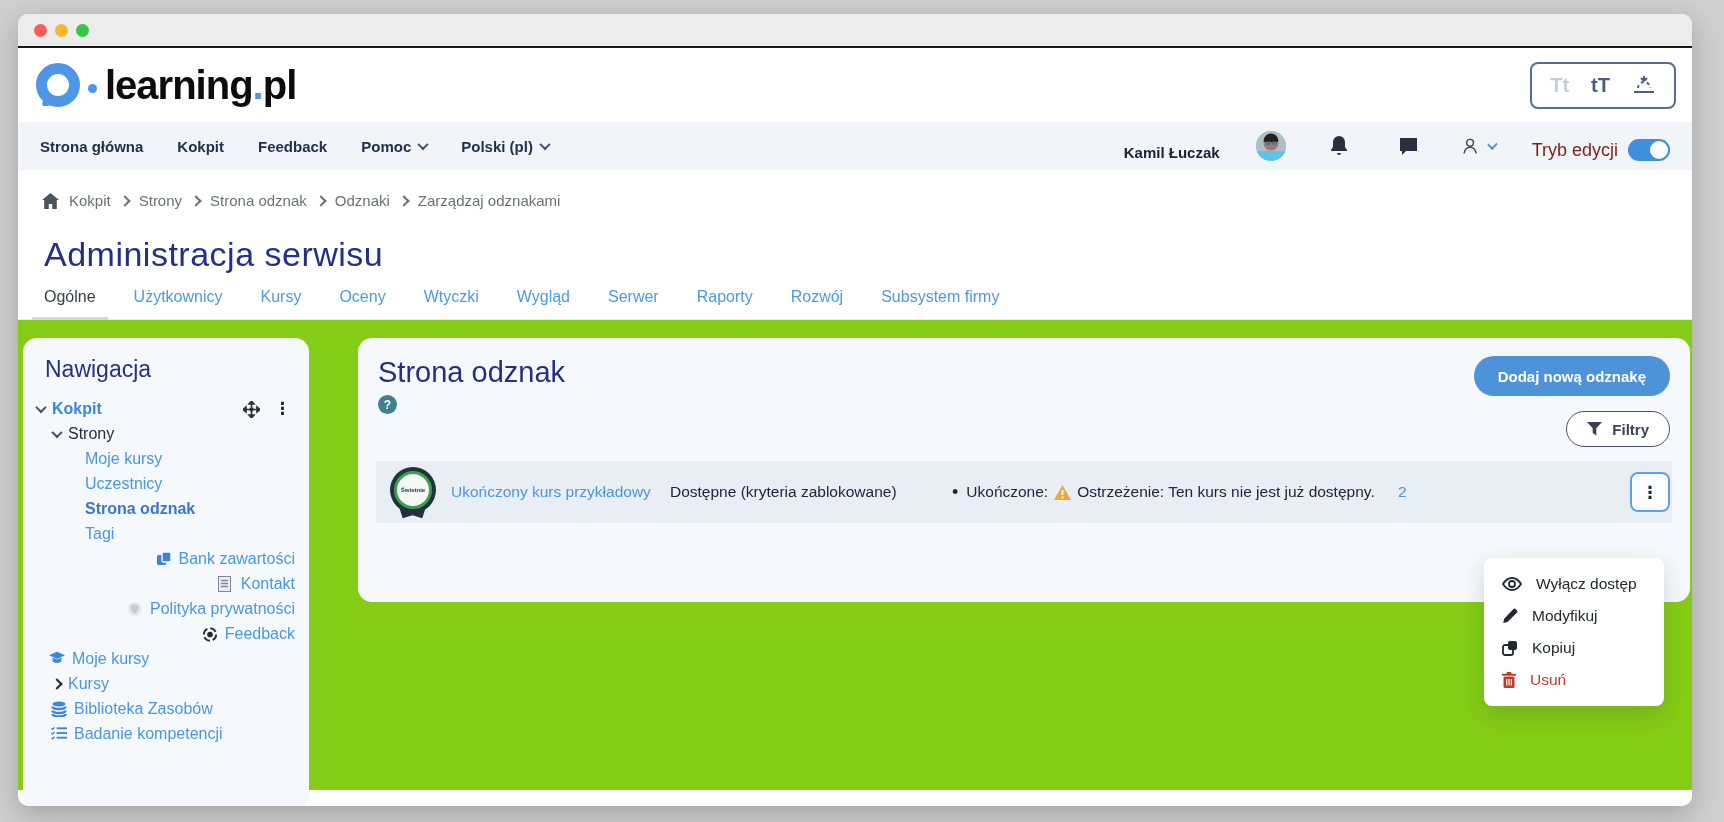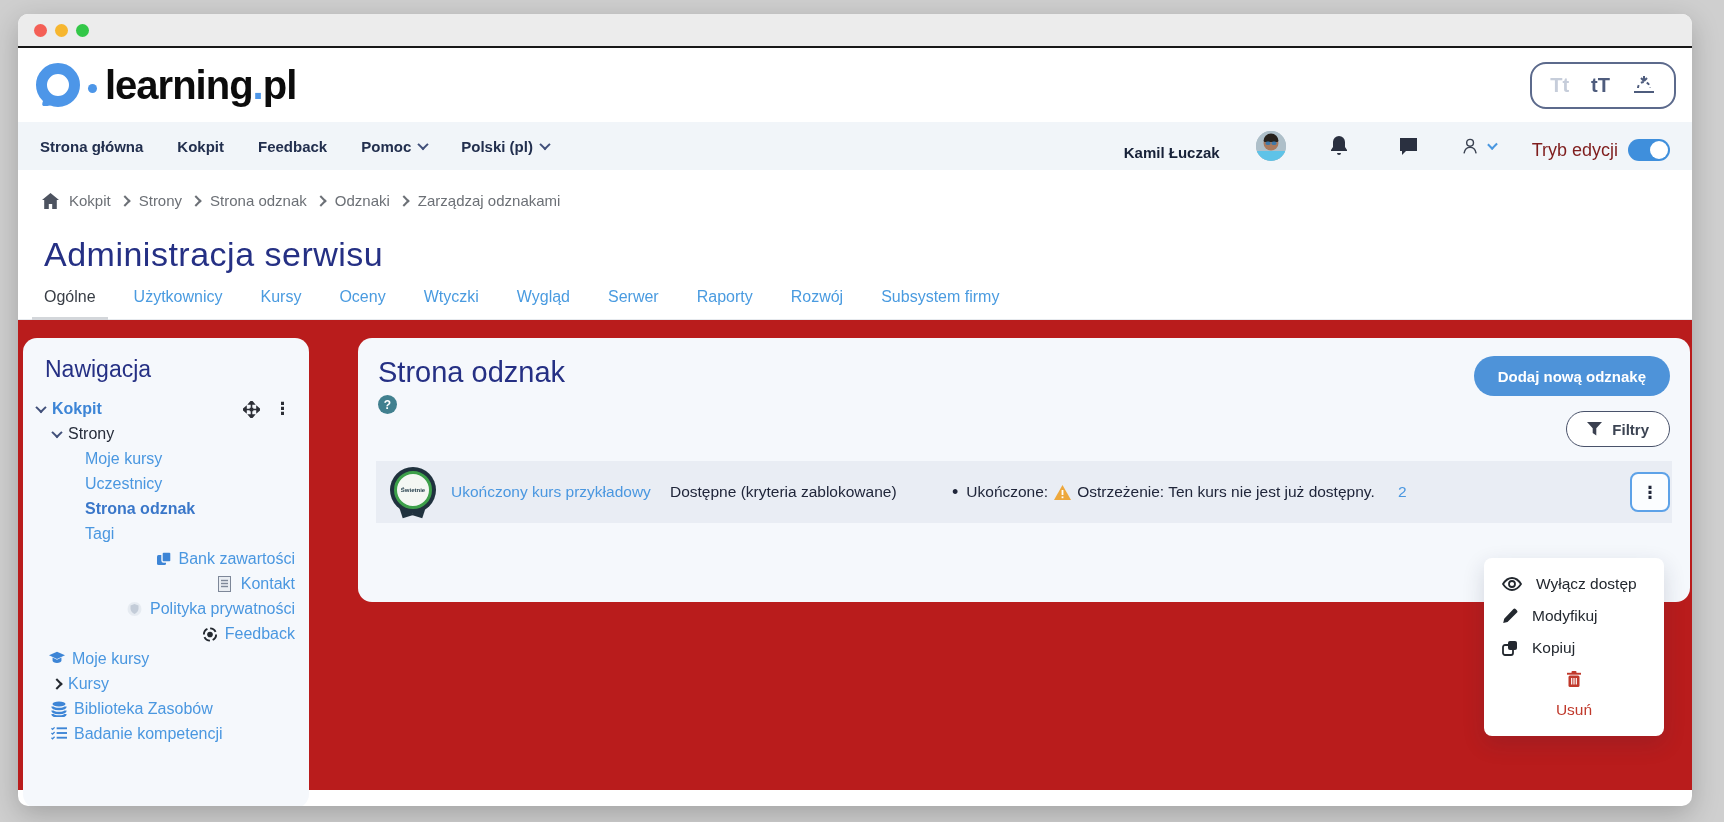--- a/index.html
+++ b/index.html
@@ -23,21 +23,21 @@
   .blackline{height:2px;background:#181818;}
   
   .sitehead{height:74px;display:flex;align-items:center;justify-content:space-between;padding:0 16px 0 18px;background:#fff;}
   .logo{display:flex;align-items:center;gap:6px;cursor:pointer;}
   .logo-glyph{position:relative;width:44px;height:44px;}
   .logo-glyph .donut{position:absolute;left:0;top:0;width:22px;height:22px;border:11px solid #4d96e8;border-radius:50%;}
   .logo-glyph .tail{position:absolute;left:7px;top:33px;width:16px;height:10px;background:#4d96e8;border-radius:0 0 12px 4px;transform:skewX(-18deg);}
   .logo-dot{width:9px;height:9px;border-radius:50%;background:#4d96e8;margin:6px 2px 0 2px;}
   .logo-text{font-size:40px;font-weight:800;color:#0c0c0c;letter-spacing:-1px;}
   .logo-text .bluedot{color:#4d96e8;}
-  .a11ybox{display:flex;align-items:center;gap:22px;border:2px solid #5c6a8c;border-radius:16px;padding:10px 18px;background:#fff;}
+  .a11ybox{display:flex;align-items:center;gap:22px;border:2px solid #5c6a8c;border-radius:8px;padding:10px 18px;background:#fff;}
   .a11y-tt{font-weight:700;font-size:20px;color:#c6cdda;}
   .a11y-tT{font-weight:700;font-size:20px;color:#4e5c7d;}
   
   .topnav{height:48px;background:#f1f5f9;display:flex;align-items:center;justify-content:space-between;padding:0 22px;}
   .topnav-left{display:flex;align-items:center;gap:34px;}
   .topnav a.nitem{display:flex;align-items:center;gap:8px;color:#222f4e;font-weight:700;font-size:15px;text-decoration:none;cursor:pointer;}
   .chv{display:inline-block;width:6px;height:6px;border-right:2px solid #41507a;border-bottom:2px solid #41507a;}
   .chv--down{transform:rotate(45deg) translate(-1px,-1px);}
   .chv--right{transform:rotate(-45deg);}
   .topnav-right{display:flex;align-items:flex-end;gap:36px;}
@@ -53,21 +53,21 @@
   .crumbs .bchv{width:6px;height:6px;border-right:2px solid #6c7076;border-bottom:2px solid #6c7076;transform:rotate(-45deg);display:inline-block;}
   .crumbs a{color:#6c7076;text-decoration:none;cursor:pointer;}
   .crumbs .home{display:flex;align-items:center;}
   
   .pagetitle{margin:26px 0 0 26px;font-size:34px;font-weight:500;color:#253084;letter-spacing:.5px;}
   .tabbar{margin-top:14px;padding-left:26px;display:flex;gap:38px;border-bottom:1px solid #e7eaee;}
   .tab{position:relative;font-size:16px;color:#4a9be0;padding-bottom:13px;cursor:pointer;text-decoration:none;}
   .tab--active{color:#383d45;}
   .tab--active::after{content:"";position:absolute;left:-12px;right:-12px;bottom:-2px;height:4px;background:#d3d6da;}
   
-  .content{position:relative;height:470px;background:#b91c1c;}
+  .content{position:relative;height:470px;background:#84cc16;}
   .card{position:absolute;background:#f5f8fc;border-radius:14px;}
   .navcard{left:5px;top:18px;width:286px;height:470px;padding:16px 14px;box-sizing:border-box;}
   .navcard h3{margin:2px 0 14px 8px;font-size:23px;font-weight:500;color:#253084;}
   .tree{font-size:16px;}
   .trow{display:flex;align-items:center;gap:7px;min-height:24px;margin-bottom:1px;}
   .trow a{text-decoration:none;cursor:pointer;}
   .lnk{color:#4a97e0;}
   .lnk--bold{font-weight:700;color:#3d85d6;}
   .lnk--current{font-weight:700;color:#3a77c9;}
   .dark{color:#272d3b;}
@@ -102,21 +102,21 @@
   .badge .btxt{font-size:6px;color:#27404d;font-weight:700;}
   .rowlink{color:#4a97e0;text-decoration:none;cursor:pointer;}
   .statustxt{color:#20263a;}
   .criteria{display:flex;align-items:center;gap:6px;color:#20263a;}
   .criteria .bullet{font-size:18px;line-height:10px;margin-right:2px;}
   .benef-val{color:#4a97e0;text-decoration:none;cursor:pointer;}
   .kebab-btn{width:36px;height:36px;border:2px solid #5da2e8;border-radius:8px;background:#fbfdff;color:#20263a;font-size:17px;font-weight:700;display:flex;align-items:center;justify-content:center;cursor:pointer;justify-self:end;margin-right:2px;}
   
   .ctxmenu{position:absolute;left:1466px;top:238px;width:180px;background:#fff;border-radius:8px;box-shadow:0 8px 22px rgba(30,40,70,.16);padding:10px 0;z-index:5;}
   .ctxitem{display:flex;align-items:center;gap:14px;padding:7px 18px;font-size:15.5px;color:#23282f;cursor:pointer;}
-  .ctxitem--danger{color:#c0392b;flex-direction:column;}
+  .ctxitem--danger{color:#c0392b;}
   svg{display:block;}
 </style>
 </head>
 <body>
 
 <div class="window">
   <div class="titlebar">
     <span class="tdot red"></span>
     <span class="tdot yellow"></span>
     <span class="tdot green"></span>

